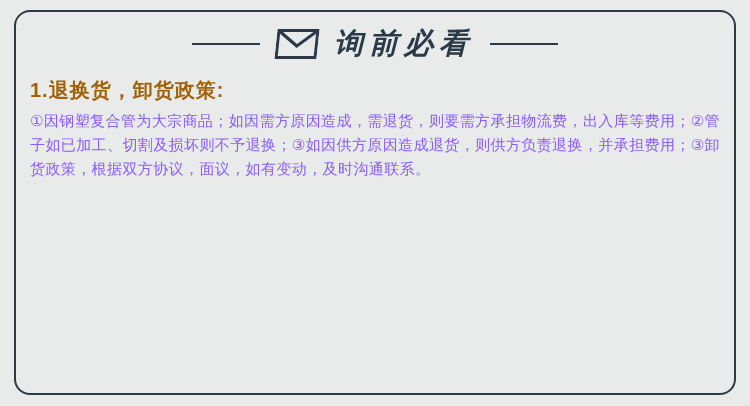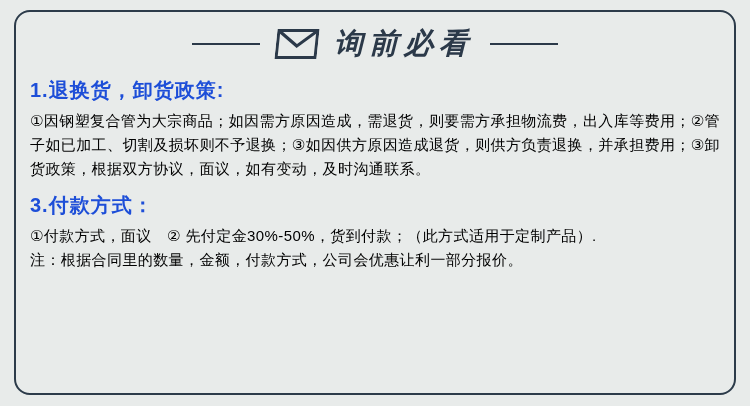--- a/index.html
+++ b/index.html
@@ -40,28 +40,28 @@
     font-style: italic;
     letter-spacing: 6px;
     color: #2b3949;
     white-space: nowrap;
   }
   .section { margin: 0; }
   .section-title {
     margin: 11px 0 5px 0;
     font-size: 20px;
     font-weight: bold;
-    color: #1d4ed8;
+    color: #a16207;
     letter-spacing: 1px;
   }
   .section-body {
     margin: 0;
     font-size: 15px;
     line-height: 24px;
-    color: #000000;
+    color: #8b5cf6;
     text-align: justify;
     letter-spacing: 0.4px;
   }
   .section-body + .section-body { margin-top: 0; }
 </style>
 </head>
 <body>
 
 <div class="page">
   <div class="box">
@@ -79,20 +79,15 @@
     </div>
 
     <div class="section">
       <h2 class="section-title">1.退换货，卸货政策:</h2>
       <p class="section-body">①因钢塑复合管为大宗商品；如因需方原因造成，需退货，则要需方承担物流费，出入库等费用；②管子如已加工、切割及损坏则不予退换；③如因供方原因造成退货，则供方负责退换，并承担费用；③卸货政策，根据双方协议，面议，如有变动，及时沟通联系。</p>
     </div>
 
     <div class="section">
     </div>
 
-    <div class="section">
-      <h2 class="section-title">3.付款方式：</h2>
-      <p class="section-body">①付款方式，面议　② 先付定金30%-50%，货到付款；（此方式适用于定制产品）.</p>
-      <p class="section-body">注：根据合同里的数量，金额，付款方式，公司会优惠让利一部分报价。</p>
-    </div>
 
   </div>
 </div>
 
 </body></html>

